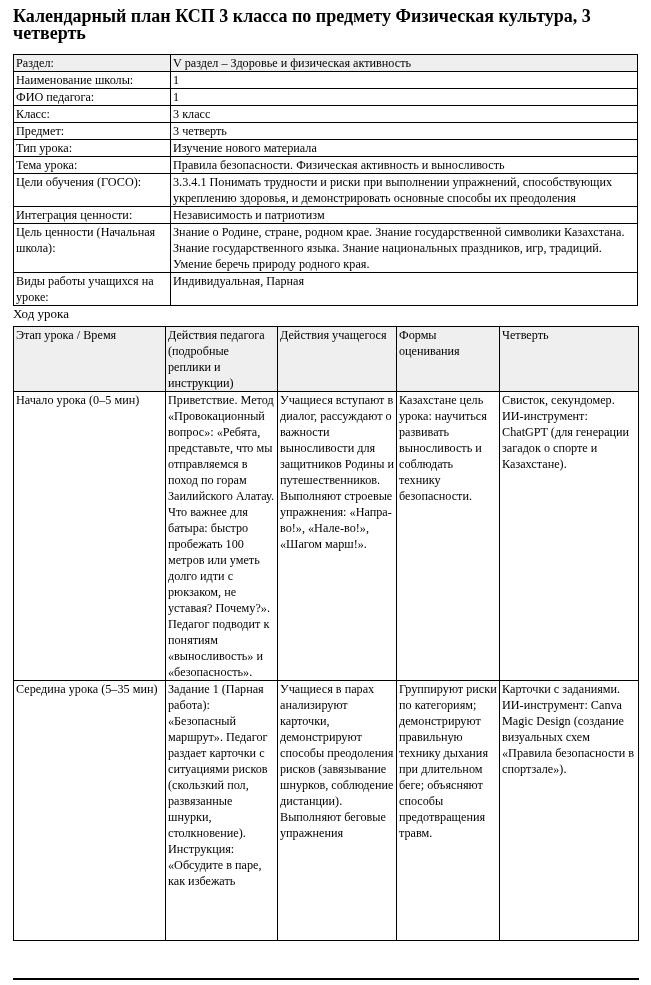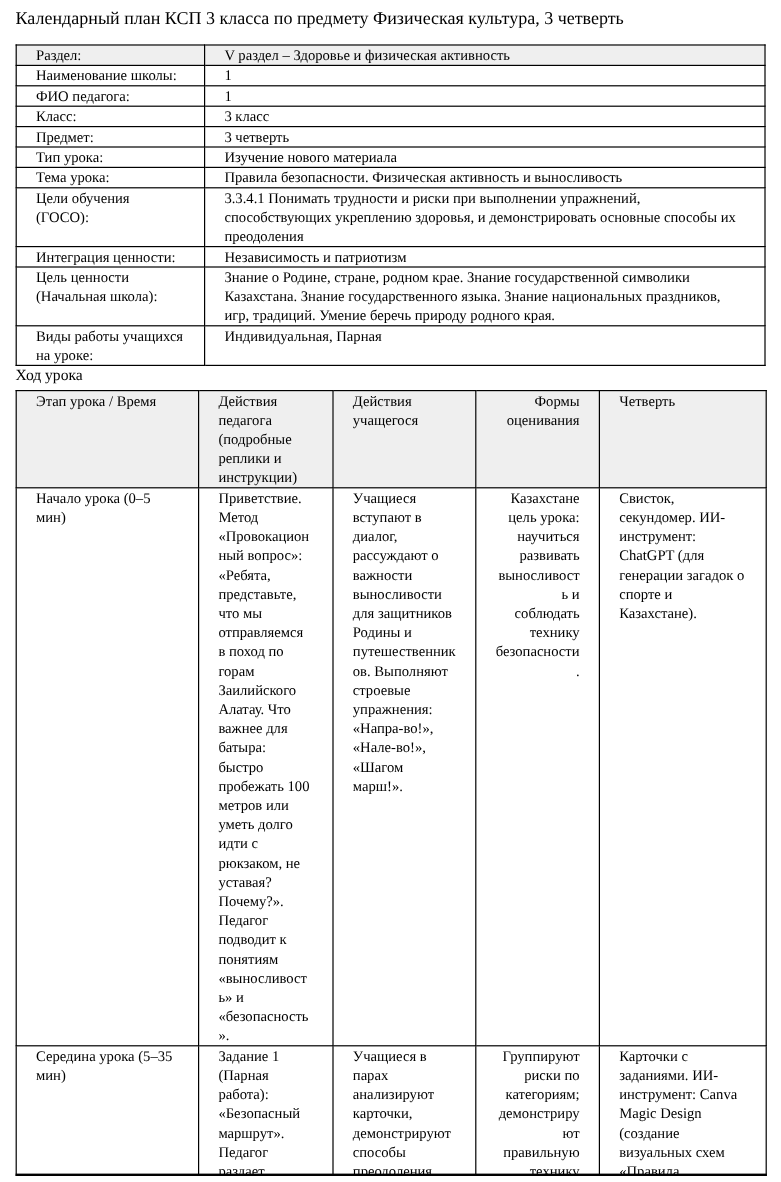--- a/index.html
+++ b/index.html
@@ -18,45 +18,45 @@
     overflow: hidden;
   }
   .page {
     position: relative;
     width: 651px;
     height: 985px;
     padding: 6px 13px 0 13px;
     overflow: hidden;
   }
   .doc-title {
-    font-size: 15px;
+    font-size: 18px;
     line-height: 17px;
-    font-weight: normal;
+    font-weight: bold;
     margin: 2px 0 12px 0;
   }
   table {
     border-collapse: collapse;
     table-layout: fixed;
     width: 625px;
     font-size: 12.2px;
     line-height: 16px;
   }
   td {
     border: 1px solid var(--border-color);
-    padding: 0 16px;
+    padding: 0 2px;
     vertical-align: top;
     overflow: hidden;
     word-wrap: break-word;
   }
   .shaded td { background: var(--shade); }
   .info-table .label-col { width: 157px; }
   .lesson-table .c1 { width: 152px; margin-left: 19px; }
   .lesson-table .c2 { width: 112px; }
   .lesson-table .c3 { width: 119px; }
-  .lesson-table .c4 { width: 103px; text-align: right; }
+  .lesson-table .c4 { width: 103px; }
   .lesson-table .c5 { width: 139px; }
   .section-heading {
     font-size: 13px;
     line-height: 16px;
     margin: 0 0 4px 0;
   }
   .lesson-row-tall td { height: 260px; }
   .cut-cover {
     position: absolute;
     left: 0;

